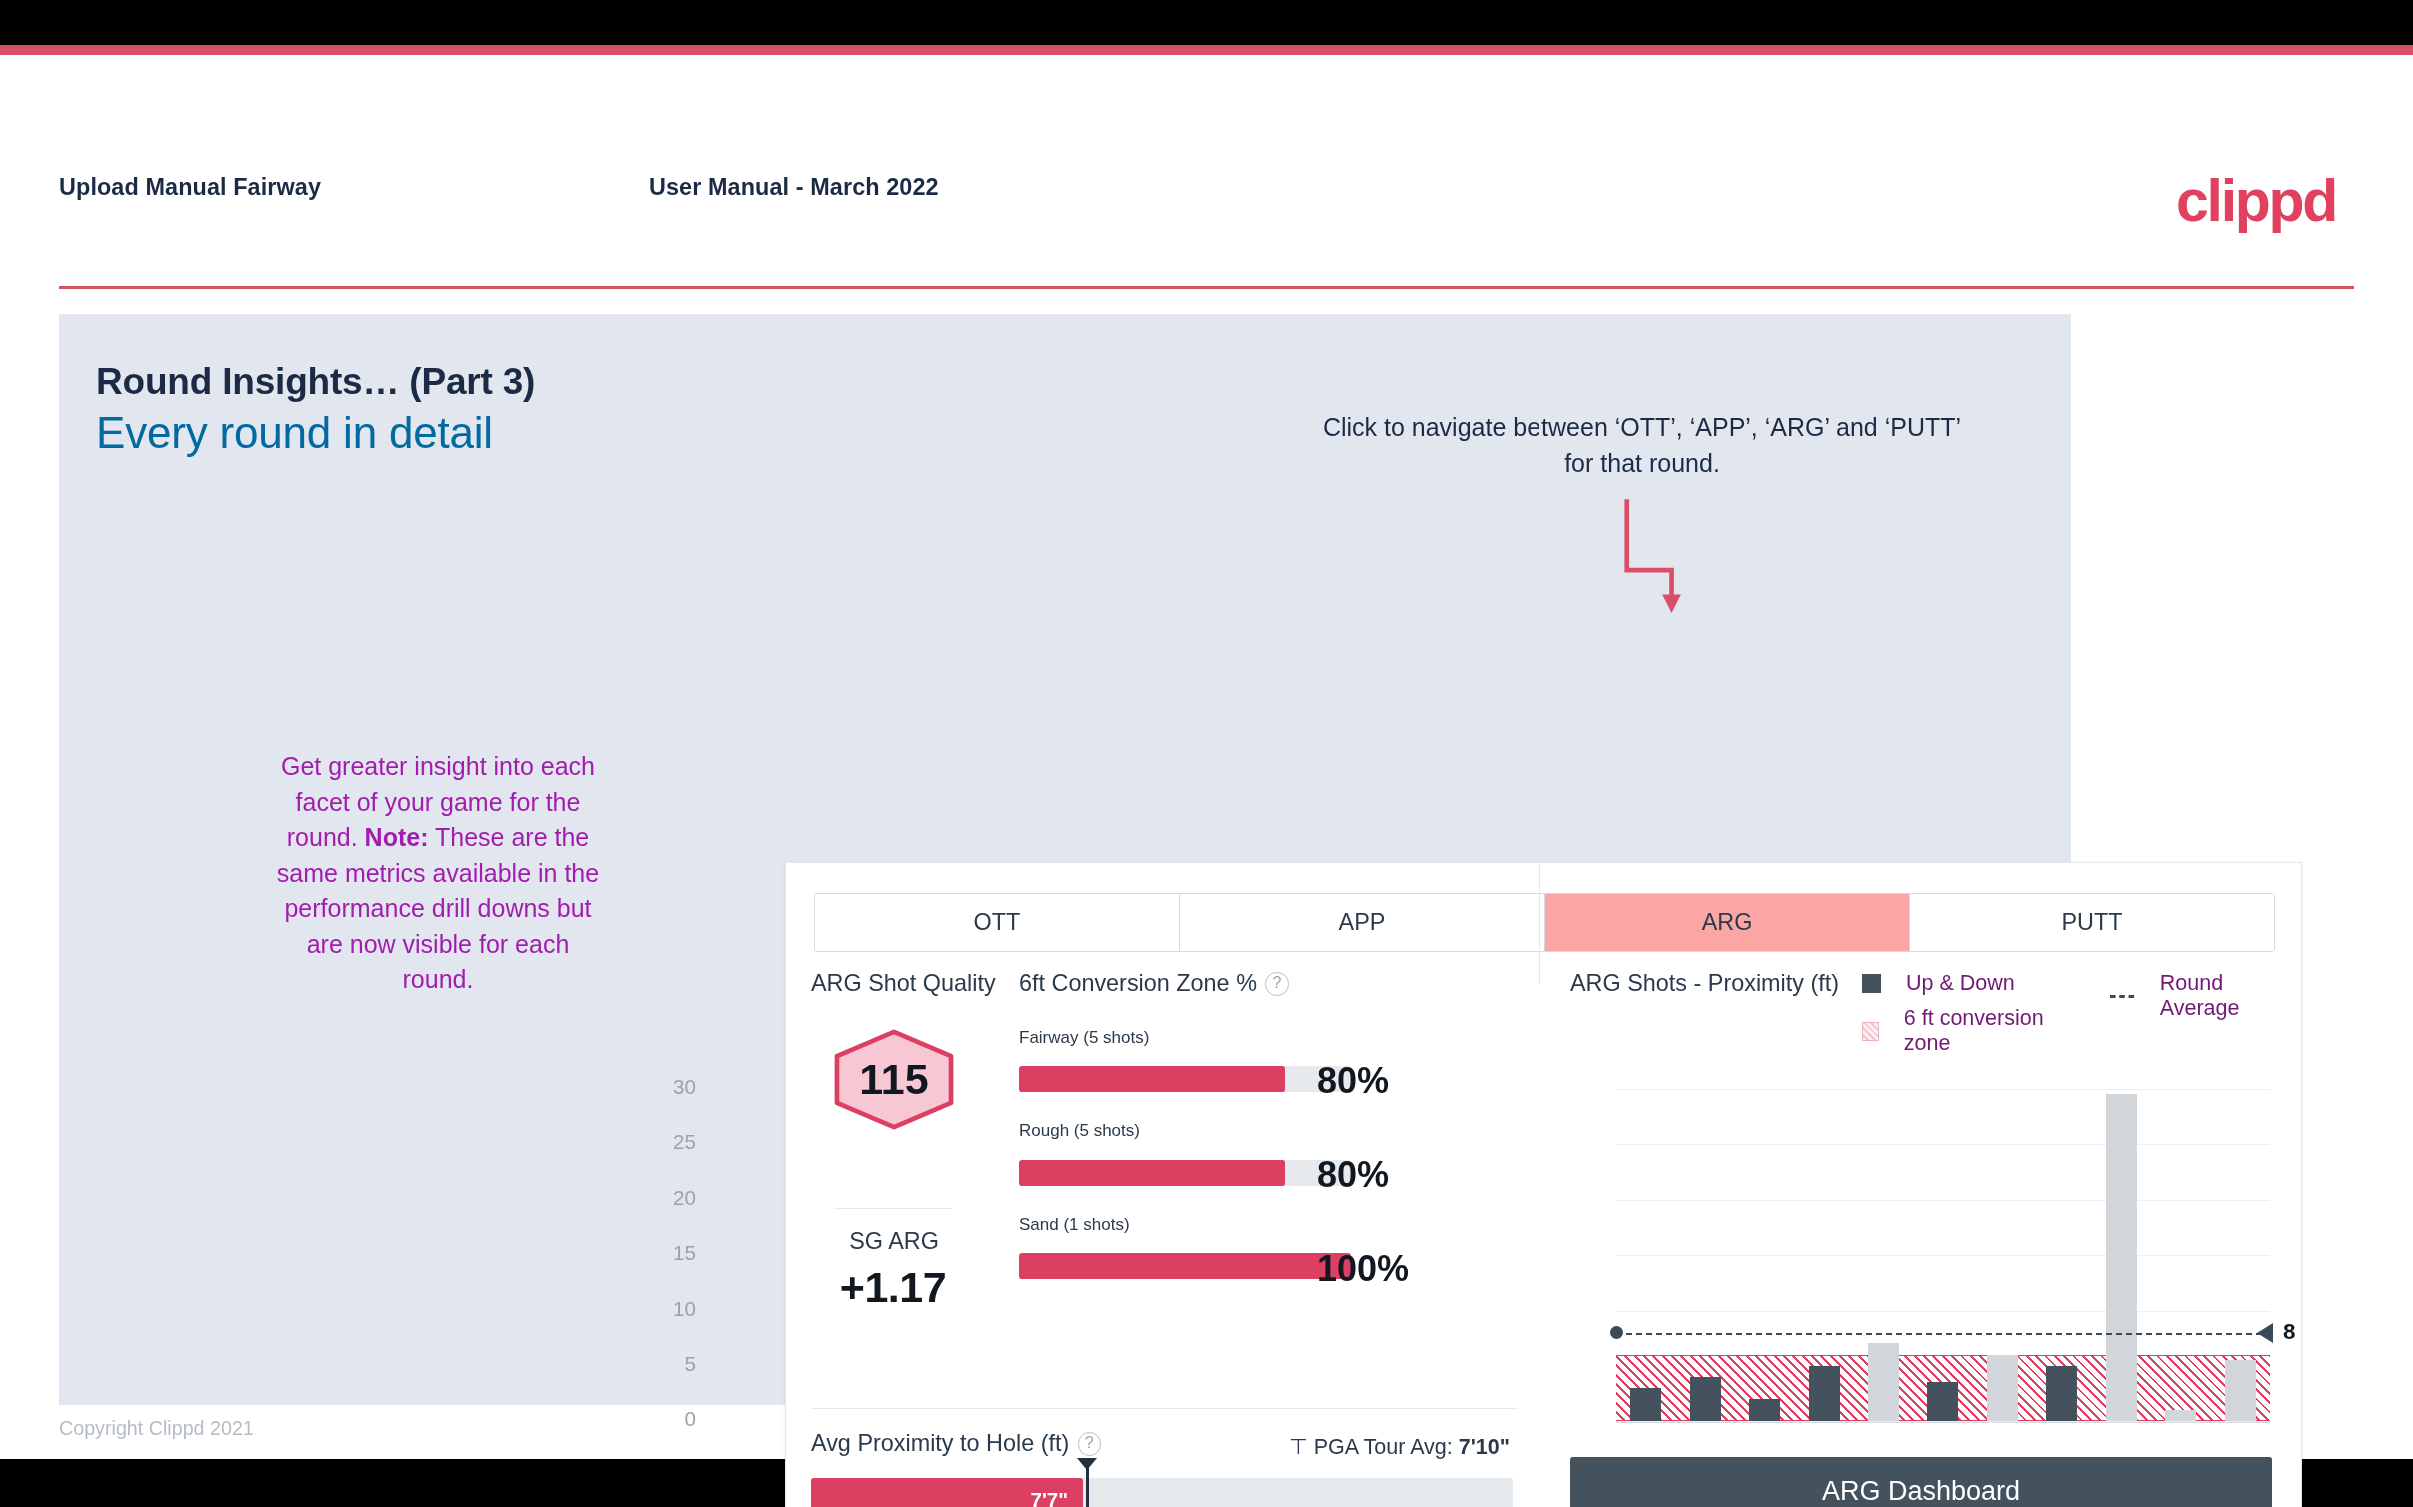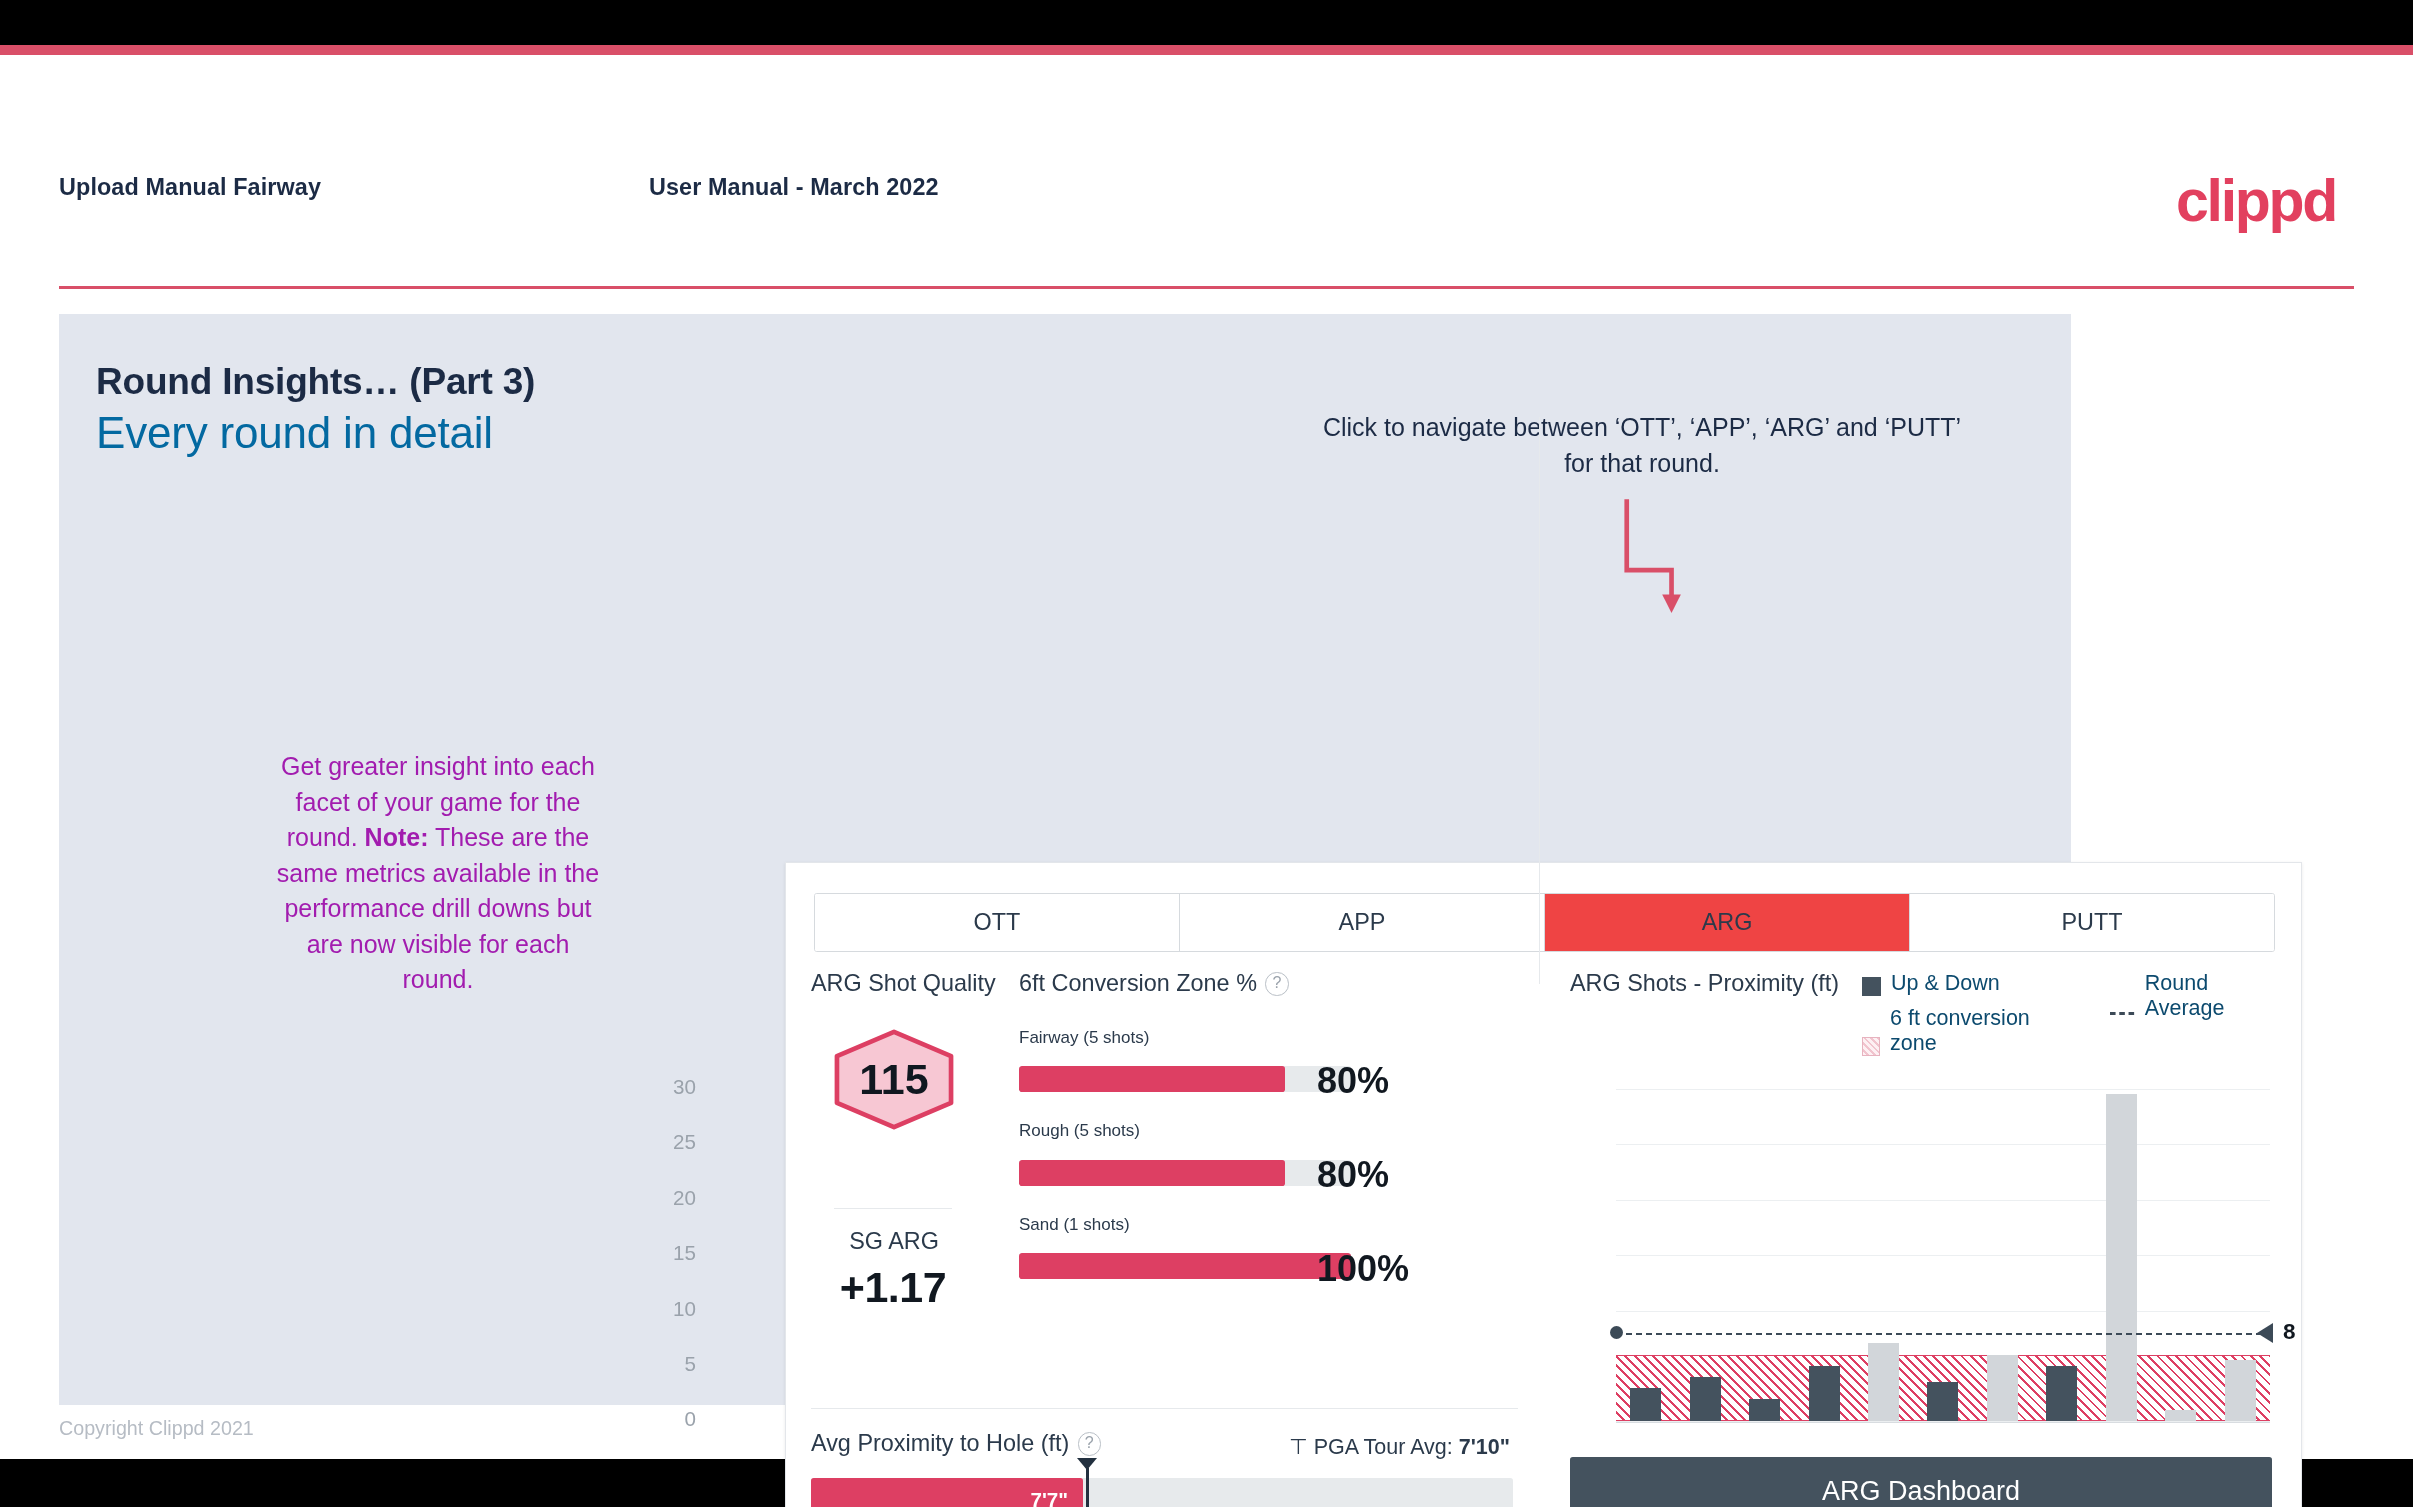--- a/index.html
+++ b/index.html
@@ -74,21 +74,21 @@
     width: 1461px; height: 59px; display: flex;
     border: 0.9px solid #d6dade; border-radius: 2.8px; overflow: hidden;
     background: #fff;
   }
   .tab {
     flex: 1; display: flex; align-items: center; justify-content: center;
     font-size: 23.4px; color: #2b3a4b; border-right: 0.9px solid #d6dade;
     background: #fff; cursor: pointer;
   }
   .tab:last-child { border-right: none; }
-  .tab.active { background: #ef4444; }
+  .tab.active { background: #fca5a5; }
 
   .vdiv {
     position: absolute; left: 1480px; top: 103px;
     width: 0.9px; height: 567px; background: #e6e9ec;
   }
   .hdiv {
     position: absolute; left: 752px; top: 1094px;
     width: 707px; height: 0.9px; background: #e6e9ec;
   }
 
@@ -161,22 +161,22 @@
   .tri-up, .tri-dn { position: absolute; width: 0; height: 0; }
   .tri-dn {
     left: 1018px; top: 1144px;
     border-left: 10.3px solid transparent; border-right: 10.3px solid transparent;
     border-top: 12px solid #22303f;
   }
 
   
   #lbl-chart { position: absolute; left: 1511px; top: 656px; }
   .leg {
-    position: absolute; font-size: 21.5px; color: #0c4a6e;
-    display: flex; align-items: flex-end; gap: 10px;
+    position: absolute; font-size: 21.5px; color: #701a75;
+    display: flex; align-items: center; gap: 25px;
   }
   #leg-ud { left: 1803px; top: 657px; }
   #leg-ra { left: 2051px; top: 657px; }
   #leg-cz { left: 1803px; top: 692px; }
   .sw-sq { width: 19px; height: 19px; background: #44525e; display: inline-block; }
   .sw-hz {
     width: 19px; height: 19px; display: inline-block;
     border: 0.9px solid #e7b3bf;
     background: repeating-linear-gradient(45deg,#fdf0f3 0 2.8px,#f1c4ce 2.8px 4.7px);
   }

